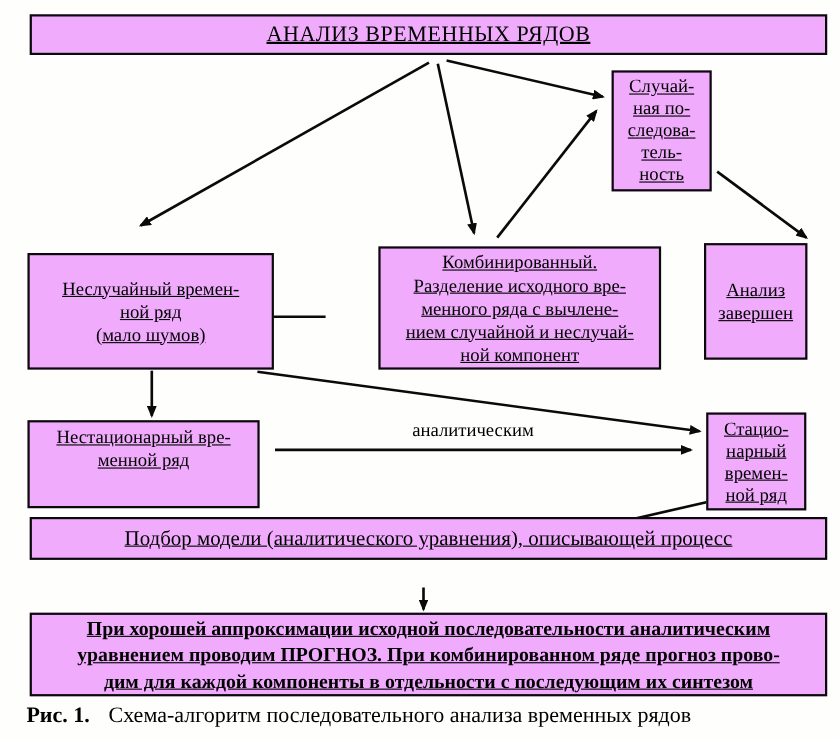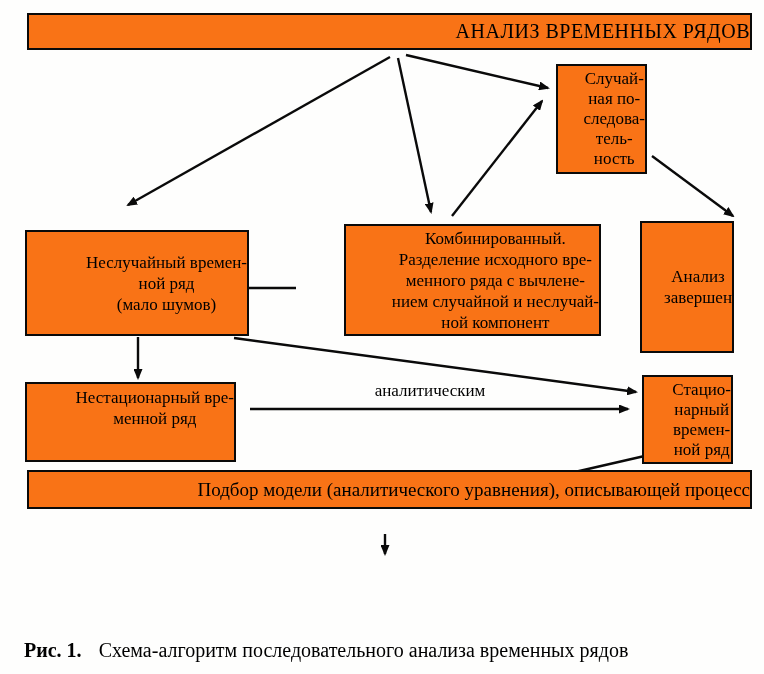--- a/index.html
+++ b/index.html
@@ -18,48 +18,49 @@
   }
   #arrows {
     position: absolute;
     left: 0; top: 0;
     width: 764px; height: 674px;
     z-index: 1;
   }
   .box {
     position: absolute;
     border: 2px solid #0a0a0a;
-    background: #f97316;
+    background: #f0abfc;
     display: flex;
     align-items: center;
-    justify-content: flex-end;
+    justify-content: center;
     text-align: center;
     white-space: pre-line;
     font-size: 17px;
     line-height: 21px;
     z-index: 2;
     box-sizing: border-box;
+    text-decoration: underline;
   }
   .box-title {
     left: 27px; top: 13px; width: 725px; height: 37px;
     font-size: 20px;
     letter-spacing: 0.5px;
   }
   .box-random-seq {
     left: 556px; top: 64px; width: 91px; height: 110px;
     line-height: 20px;
   }
   .box-nonrandom {
     left: 25px; top: 230px; width: 224px; height: 106px;
   }
   .box-combined {
     left: 297px; top: 224px; width: 257px; height: 112px; margin-left: 47px;
   }
   .box-analysis-done {
-    left: 640px; top: 221px; width: 94px; height: 132px;
+    left: 640px; top: 221px; width: 94px; height: 106px;
   }
   .box-nonstationary {
     left: 25px; top: 382px; width: 211px; height: 80px;
     align-items: flex-start;
     padding-top: 3px;
   }
   .box-stationary {
     left: 642px; top: 375px; width: 91px; height: 89px;
     line-height: 20px;
   }
@@ -157,18 +158,23 @@
 времен-
 ной ряд</span>
   </div>
 
   <div class="label-transformation">аналитическим</div>
 
   <div class="box box-model">
     <span>Подбор модели (аналитического уравнения), описывающей процесс</span>
   </div>
 
+  <div class="box box-forecast">
+    <span>При хорошей аппроксимации исходной последовательности аналитическим
+уравнением проводим ПРОГНОЗ. При комбинированном ряде прогноз прово-
+дим для каждой компоненты в отдельности с последующим их синтезом</span>
+  </div>
 
   <div class="caption">
     <span class="fig-label">Рис. 1.</span><span>Схема-алгоритм последовательного анализа временных рядов</span>
   </div>
 
 </div>
 
 </body></html>

